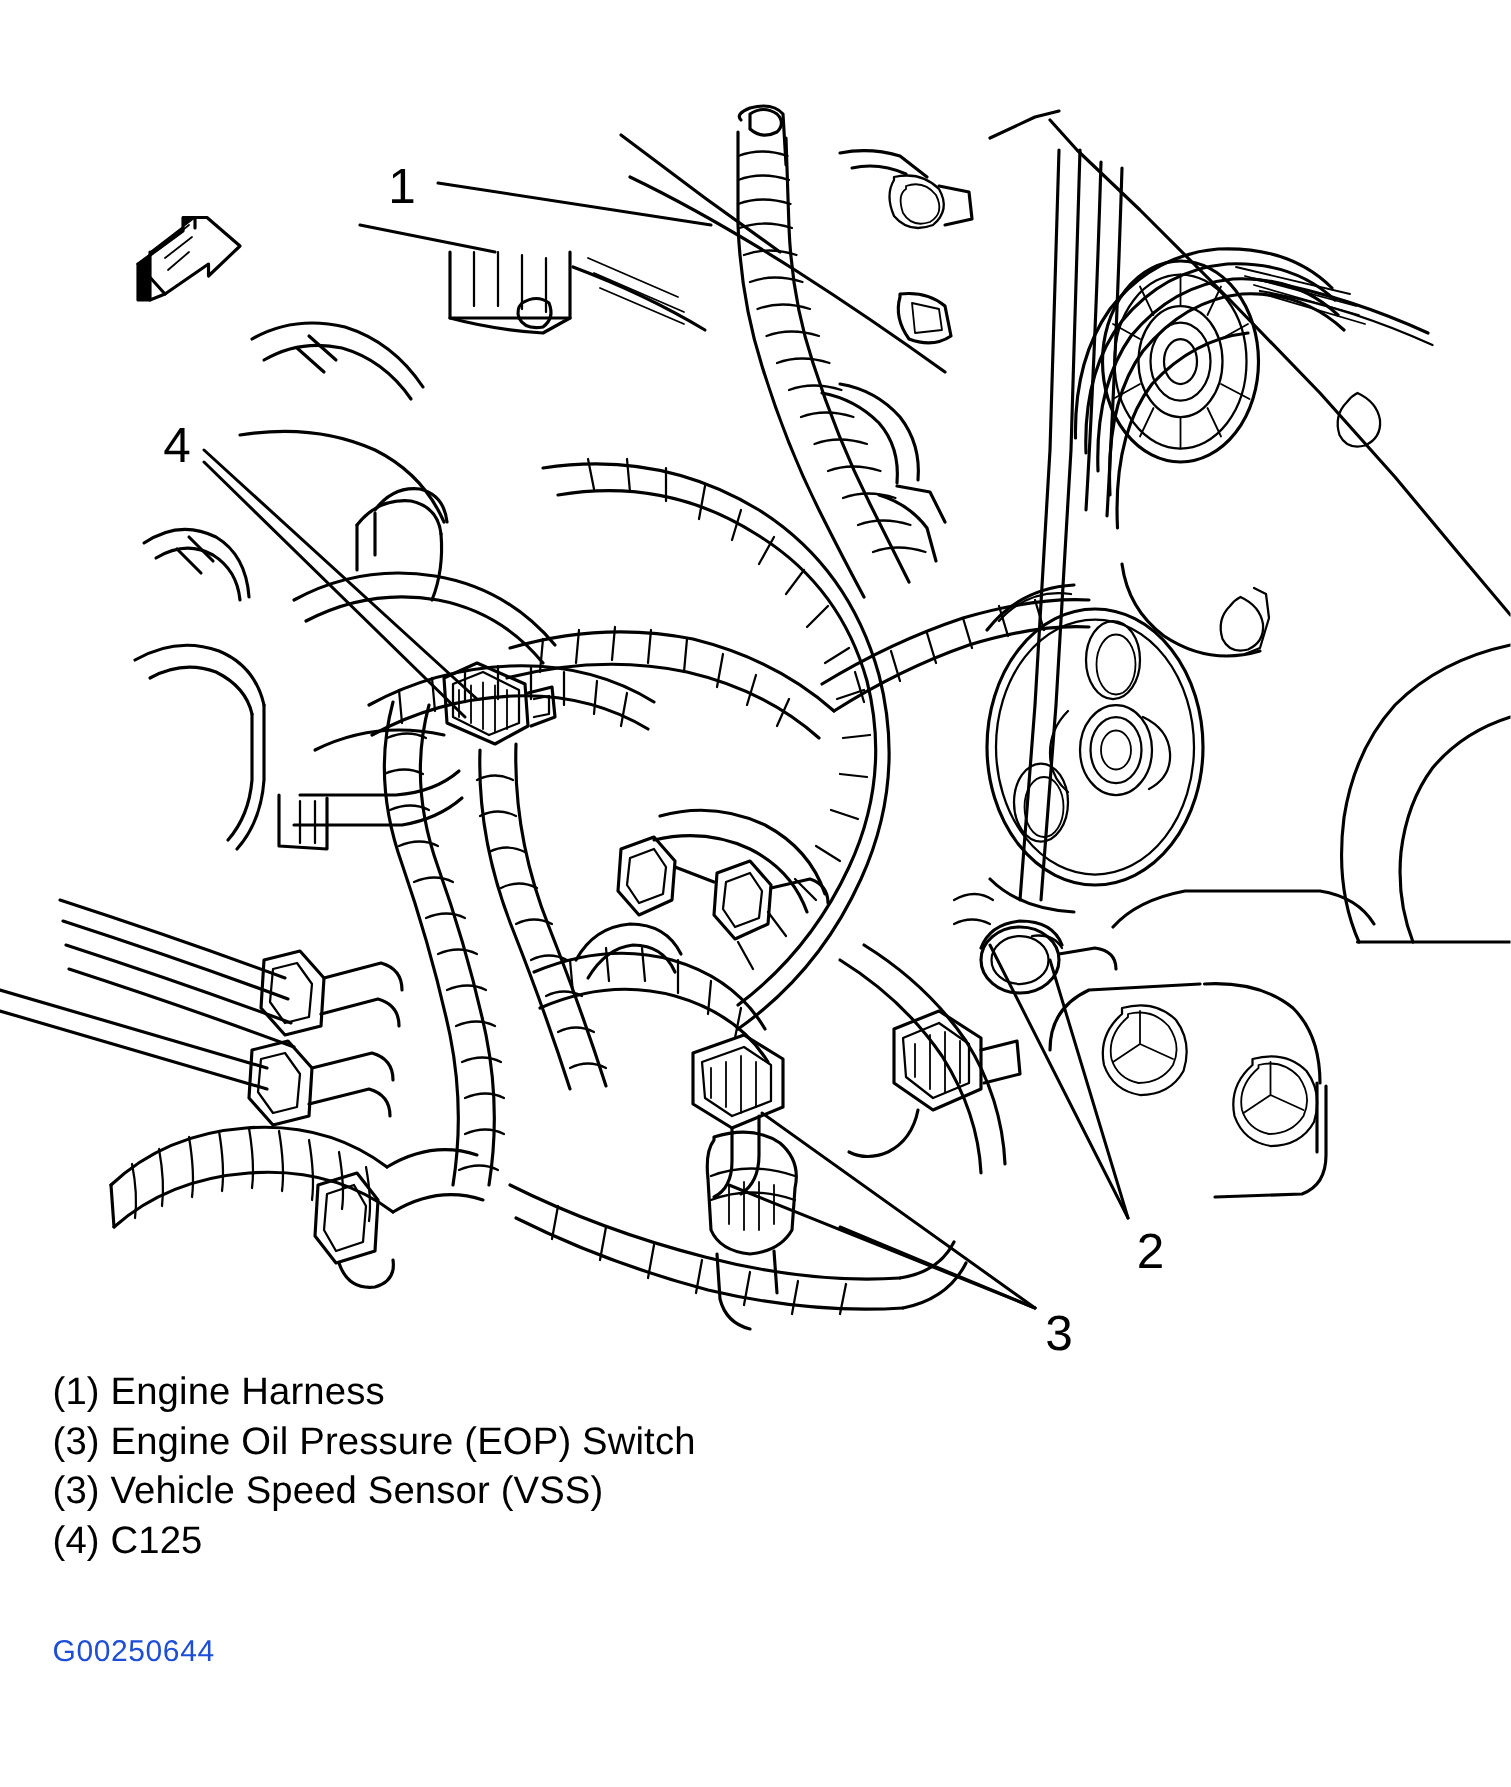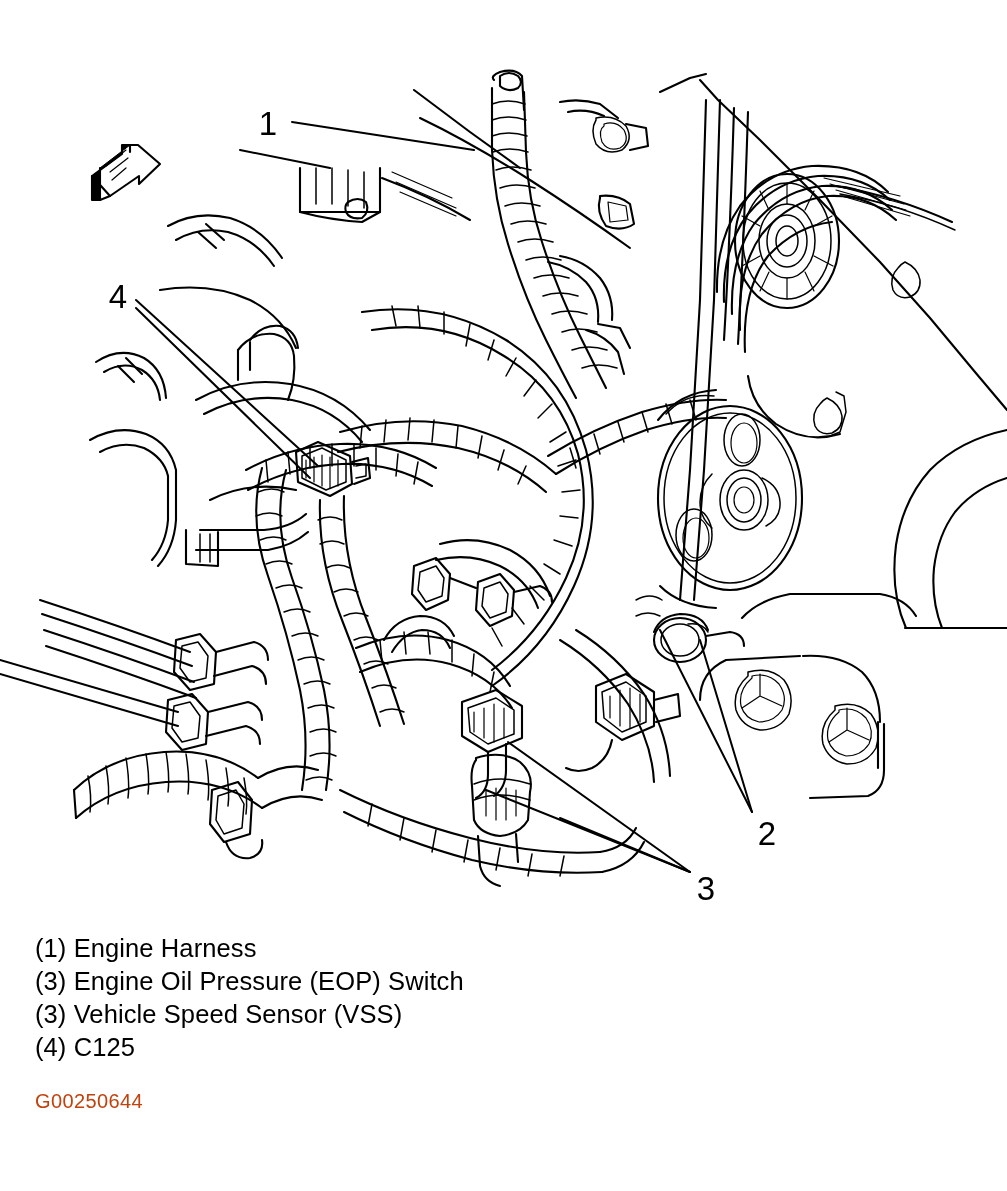--- a/index.html
+++ b/index.html
@@ -30,40 +30,40 @@
     height: 910px;
   }
   .illustration svg {
     display: block;
     width: 1007px;
     height: 910px;
   }
   .legend {
     position: absolute;
     left: 0;
-    top: 932px;
+    top: 912px;
     width: 895px;
   }
   .legend-item {
     font-family: "Liberation Sans", sans-serif;
     font-size: 25.5px;
     line-height: 33px;
     letter-spacing: 0.1px;
     color: #000;
     padding-left: 35px;
     white-space: nowrap;
   }
   .figure-id {
     position: absolute;
     left: 35px;
     top: 1090px;
     font-family: "Liberation Sans", sans-serif;
     font-size: 20px;
     letter-spacing: 0.4px;
-    color: #c2410c;
+    color: #1d4ed8;
   }
   
   .ln { fill: none; stroke: #000; stroke-width: 2.1; stroke-linecap: round; stroke-linejoin: round; }
   .ln-thin { fill: none; stroke: #000; stroke-width: 1.5; stroke-linecap: round; stroke-linejoin: round; }
   .ln-hair { fill: none; stroke: #000; stroke-width: 1.2; stroke-linecap: round; stroke-linejoin: round; }
   .ln-leader { fill: none; stroke: #000; stroke-width: 2.0; stroke-linecap: round; }
   .fill-black { fill: #000; stroke: #000; stroke-width: 1; }
   .callout-text {
     font-family: "Liberation Sans", sans-serif;
     font-size: 33px;

